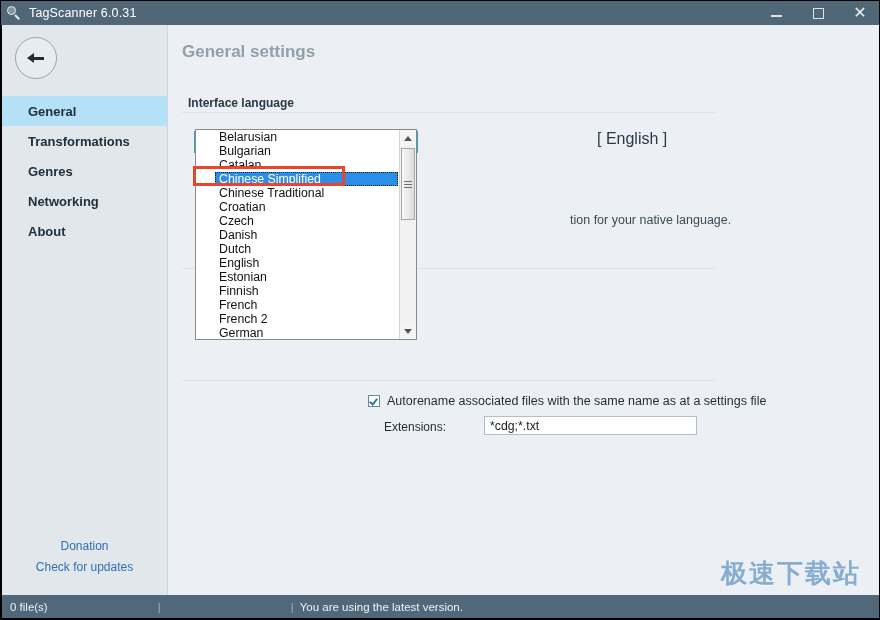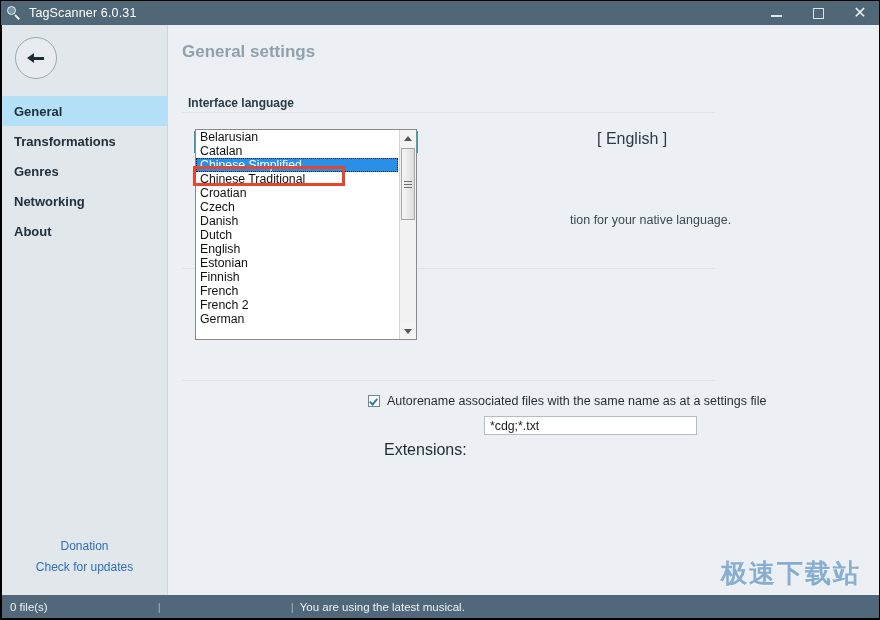--- a/index.html
+++ b/index.html
@@ -132,21 +132,21 @@
   }
   .nav {
     position: absolute;
     left: 0; top: 71px;
     width: 165px;
   }
   .nav-item {
     height: 30px;
     display: flex;
     align-items: center;
-    padding-left: 12px;
+    padding-left: 26px;
     box-sizing: border-box;
     font-size: 13px;
     font-weight: bold;
     color: #20303c;
   }
   .nav-item.active {
     background: #b5e1f8;
   }
   .footer-links {
     position: absolute;
@@ -241,20 +241,21 @@
     background: #ffffff;
     border: 1px solid #8a8a8a;
     box-sizing: border-box;
     display: flex;
     z-index: 5;
   }
   .dd-list {
     flex: 1 1 auto;
     position: relative;
     overflow: hidden;
+    padding-left: 19px;
   }
   .dd-item {
     height: 14px;
     line-height: 14px;
     padding-left: 4px;
     font-size: 12.3px;
     color: #111111;
     white-space: nowrap;
     box-sizing: border-box;
   }
@@ -370,22 +371,22 @@
     transform: rotate(40deg);
     box-sizing: border-box;
   }
   .check-label {
     margin-left: 7px;
     font-size: 12.5px;
     color: #1f2b34;
   }
   .ext-label {
     position: absolute;
-    left: 216px; top: 416px;
-    font-size: 16px;
+    left: 216px; top: 395px;
+    font-size: 12px;
     color: #1f2b34;
   }
   .ext-input {
     position: absolute;
     left: 316px; top: 391px;
     width: 213px;
     height: 19px;
     background: #ffffff;
     border: 1px solid #b4bcc4;
     box-sizing: border-box;
@@ -511,20 +512,21 @@
       <div class="check-label">Autorename associated files with the same name as at a settings file</div>
     </div>
 
     <div class="ext-label">Extensions:</div>
     <input class="ext-input" type="text" value="*cdg;*.txt" style="">
   </div>
 
   <div class="dropdown">
     <div class="dd-list">
       <div class="dd-item">Belarusian</div>
+      <div class="dd-item">Bulgarian</div>
       <div class="dd-item">Catalan</div>
       <div class="dd-item selected">Chinese Simplified</div>
       <div class="dd-item">Chinese Traditional</div>
       <div class="dd-item">Croatian</div>
       <div class="dd-item">Czech</div>
       <div class="dd-item">Danish</div>
       <div class="dd-item">Dutch</div>
       <div class="dd-item">English</div>
       <div class="dd-item">Estonian</div>
       <div class="dd-item">Finnish</div>
@@ -550,16 +552,16 @@
   </div>
 
   <div class="red-box"></div>
 
   <div class="watermark">极速下载站</div>
 
   <div class="statusbar">
     <span class="sb-cell sb-files">0 file(s)</span>
     <span class="sb-cell sb-sep1">|</span>
     <span class="sb-cell sb-sep2">|</span>
-    <span class="sb-cell">You are using the latest musical.</span>
+    <span class="sb-cell">You are using the latest version.</span>
   </div>
 
 </div>
 
 </body></html>

